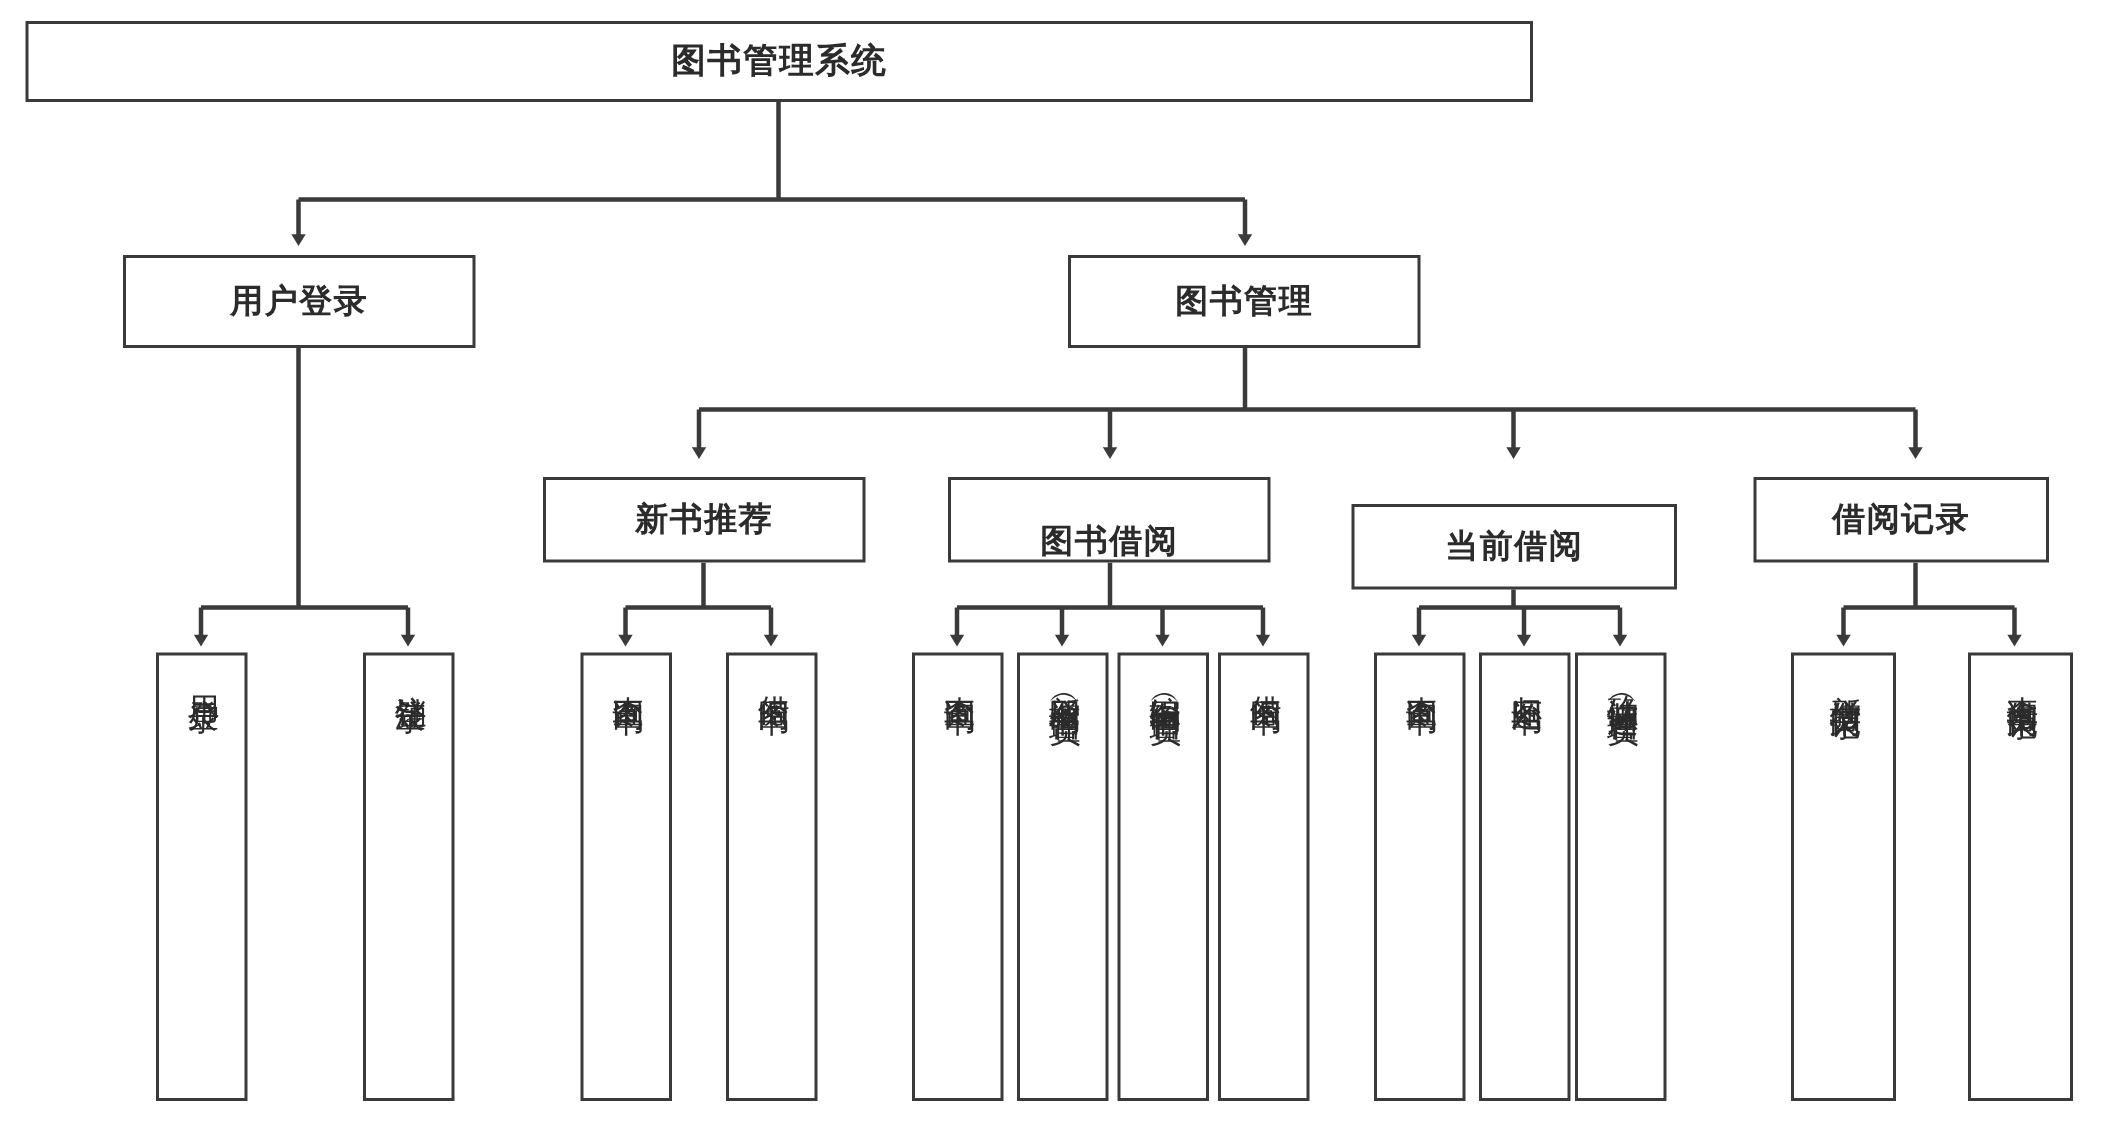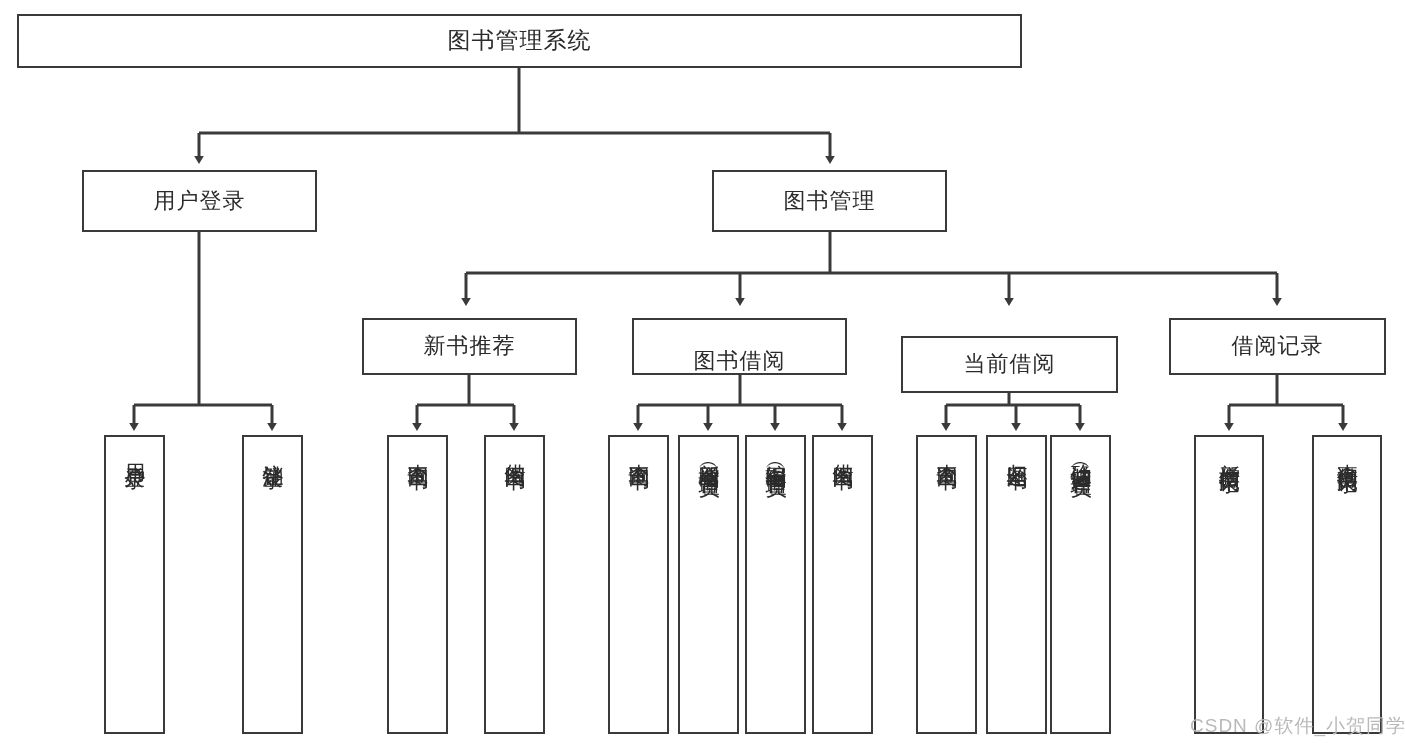--- a/index.html
+++ b/index.html
@@ -34,20 +34,21 @@
     justify-content: center;
     color: #2b2b2b;
     z-index: 2;
   }
   .node.root,
   .node.l1,
   .node.l2 {
     font-size: 22px;
     letter-spacing: 1px;
     line-height: 1.1;
+    font-weight: bold;
   }
   .node.root { font-size: 23px; }
   .node.leaf {
     font-size: 21px;
     line-height: 1.18;
     letter-spacing: 0px;
     padding: 10px 2px;
     align-items: flex-start;
   }
   .vtext {
@@ -143,21 +144,21 @@
 
   <div class="node l2" style="left:362px; top:318px; width:215px; height:57px;">
     <span>新书推荐</span>
   </div>
   <div class="node l2" style="left:632px; top:318px; width:215px; height:57px;align-items:flex-end;">
     <span>图书借阅</span>
   </div>
   <div class="node l2" style="left:901px; top:336px; width:217px; height:57px;">
     <span>当前借阅</span>
   </div>
-  <div class="node l2" style="left:1169px; top:318px; width:217px; height:57px;">
+  <div class="node l2" style="left:1169px; top:318px; width:197px; height:57px;">
     <span>借阅记录</span>
   </div>
 
   <div class="node leaf" style="left:104px; top:435px; width:61px; height:299px;">
     <div class="leafwrap">
       <span class="vtext">用户登录</span>
     </div>
   </div>
   <div class="node leaf" style="left:242px; top:435px; width:61px; height:299px;">
     <div class="leafwrap">
@@ -217,15 +218,14 @@
     <div class="leafwrap">
       <span class="vtext">新增借阅记录</span>
     </div>
   </div>
   <div class="node leaf" style="left:1312px; top:435px; width:70px; height:299px;">
     <div class="leafwrap">
       <span class="vtext">查询借阅记录</span>
     </div>
   </div>
 
-  <div class="watermark" style="left:1190px; top:713px;">CSDN @软件_小贺同学</div>
 
 </div>
 
 </body></html>

